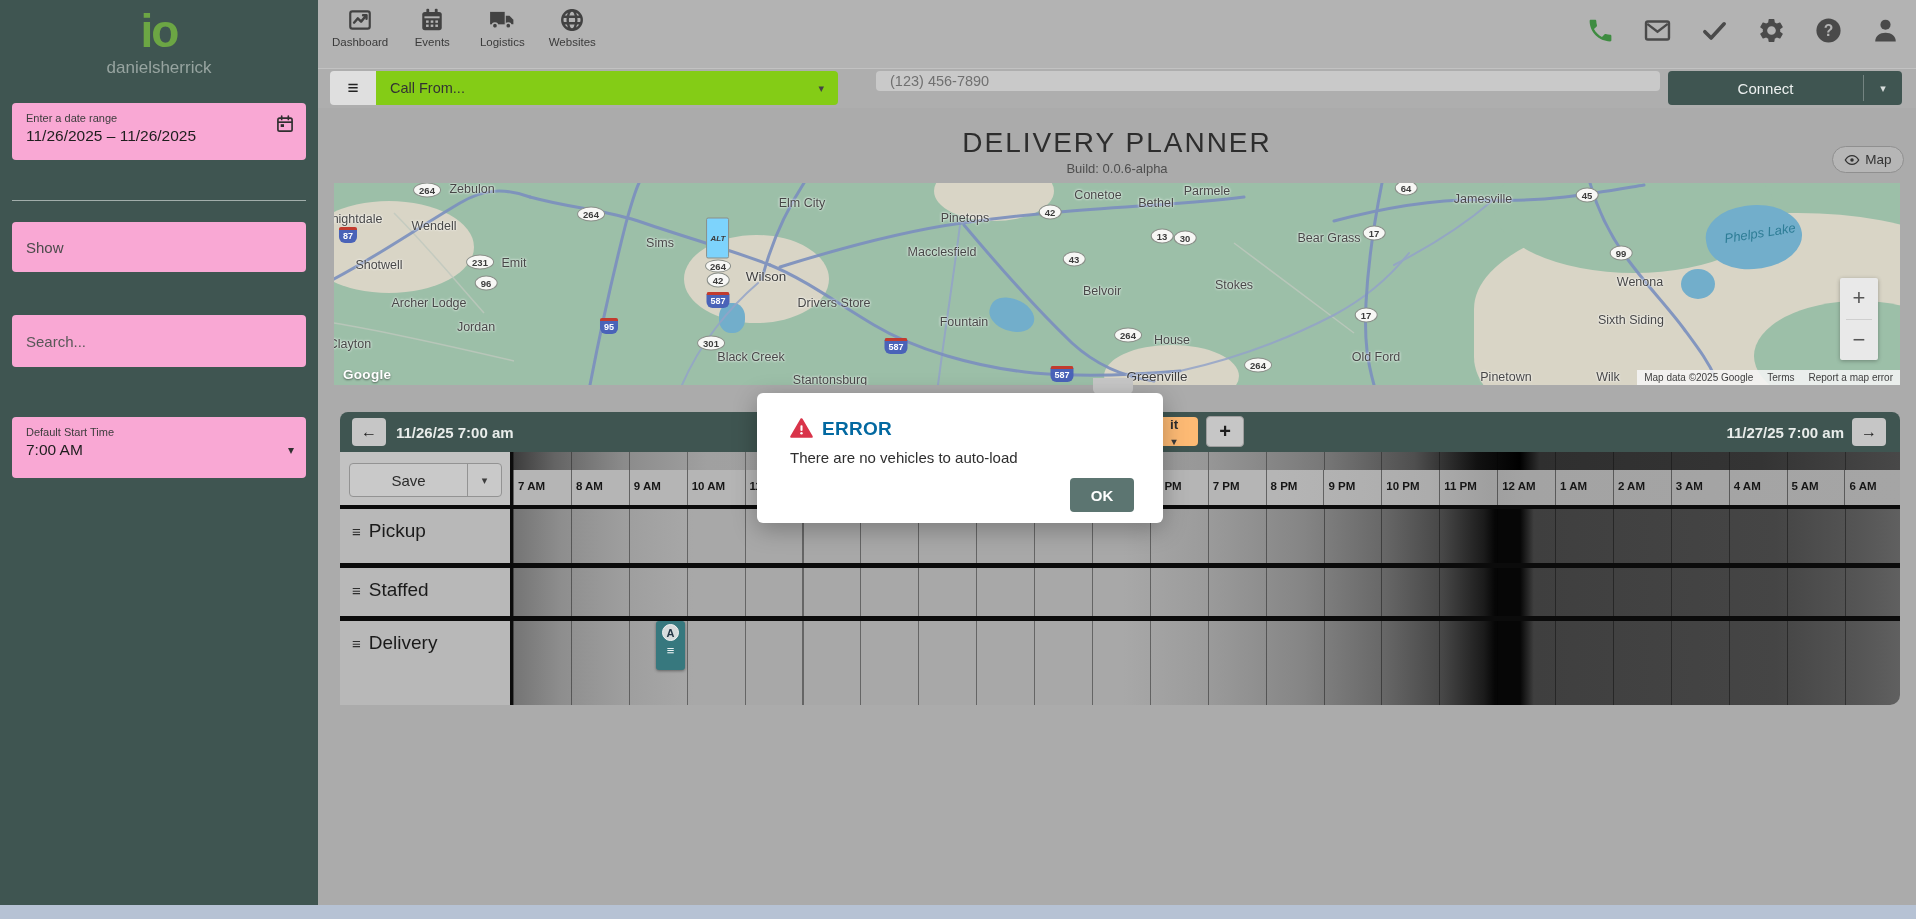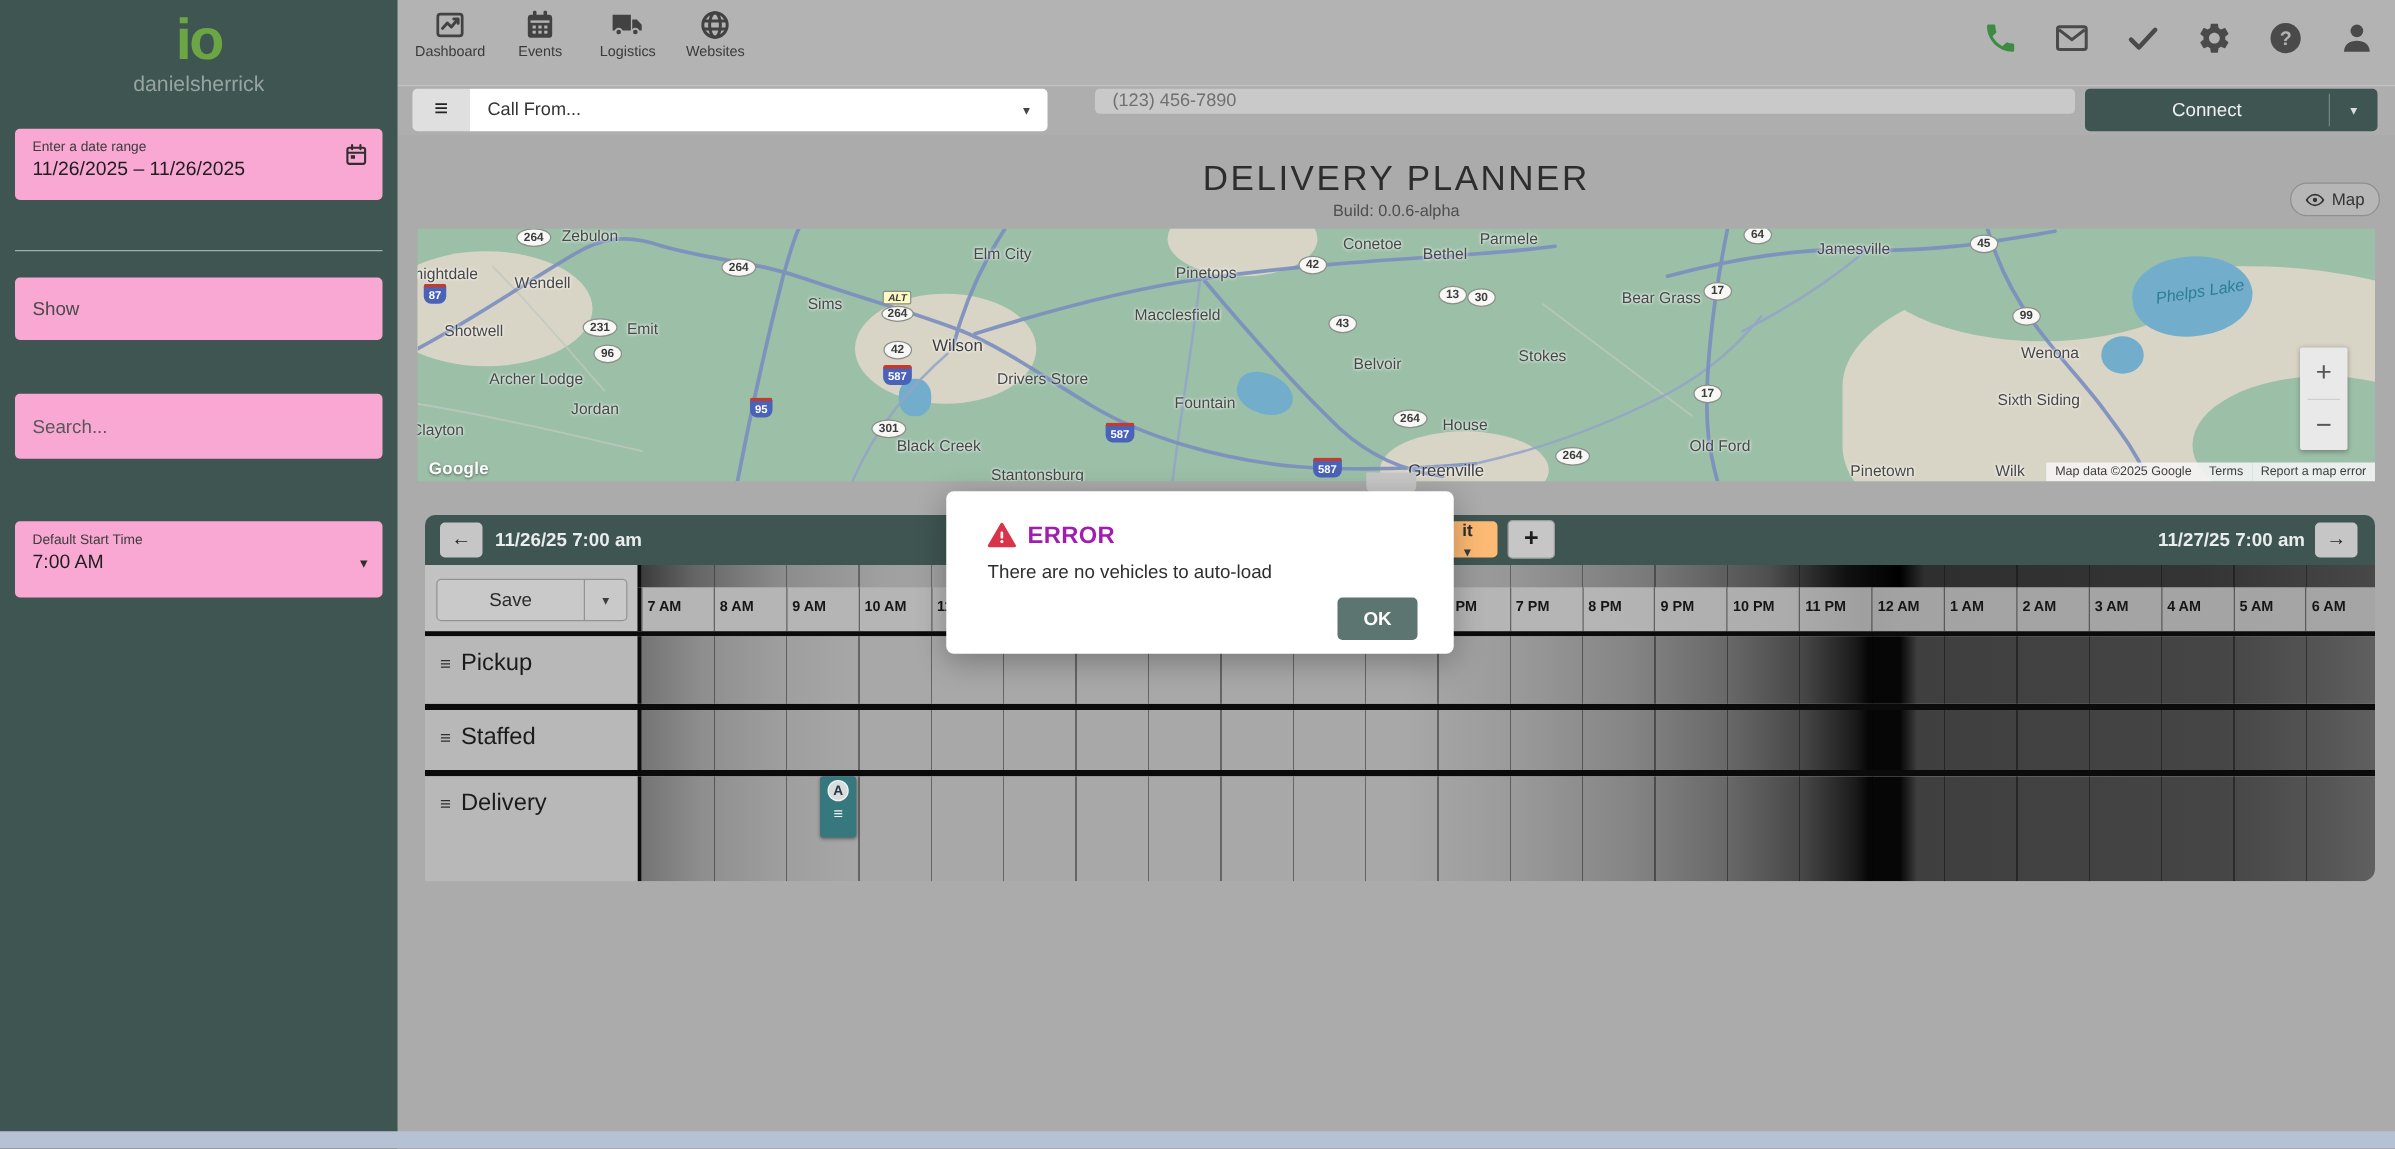--- a/index.html
+++ b/index.html
@@ -29,21 +29,21 @@
   .nav-item{display:flex;flex-direction:column;align-items:center;gap:3px;cursor:pointer;min-width:52px;}
   .nav-icon{width:26px;height:26px;color:#424242;}
   .nav-label{font-size:11.5px;color:#3a3a3a;}
   .top-icons{position:absolute;right:16px;top:16px;display:flex;gap:28px;}
   .top-icon{width:29px;height:29px;color:#4a4a4a;cursor:pointer;}
 
   
   .callbar{position:absolute;left:318px;top:68px;width:1598px;height:39px;background:#AEAEAE;border-top:1px solid #c2c2c2;}
   .hamb-btn{position:absolute;left:12px;top:2px;width:46px;height:34px;background:#DFDFDF;border-radius:4px 0 0 4px;
             display:flex;align-items:center;justify-content:center;font-size:19px;color:#222;cursor:pointer;}
-  .callfrom{position:absolute;left:58px;top:2px;width:462px;height:34px;background:#ffffff;border-radius:0 4px 4px 0;
+  .callfrom{position:absolute;left:58px;top:2px;width:462px;height:34px;background:#84cc16;border-radius:0 4px 4px 0;
             display:flex;align-items:center;padding:0 14px;box-sizing:border-box;font-size:14.5px;color:#333;cursor:pointer;}
   .callfrom .caret{margin-left:auto;font-size:11px;color:#444;}
   .phone-input{position:absolute;left:558px;top:2px;width:784px;height:20px;background:#C9C9C9;border-radius:4px;
             display:flex;align-items:center;padding:0 14px;box-sizing:border-box;font-size:14.5px;color:#707070;}
   .connect-btn{position:absolute;left:1350px;top:2px;width:234px;height:34px;background:#3F5551;border-radius:4px;
             display:flex;align-items:stretch;color:#EDF1F0;font-size:15px;cursor:pointer;}
   .connect-label{flex:1;display:flex;align-items:center;justify-content:center;}
   .connect-sep{width:1px;background:rgba(255,255,255,.28);margin:4px 0;}
   .connect-caret{width:38px;display:flex;align-items:center;justify-content:center;font-size:11px;color:#d8dedd;}
 
@@ -65,21 +65,21 @@
   .town{position:absolute;transform:translate(-50%,-50%);font-size:12.5px;color:#474747;white-space:nowrap;font-weight:500;
         text-shadow:0 0 3px rgba(255,255,255,.85),0 0 2px rgba(255,255,255,.85);}
   .town-lg{font-size:13.5px;color:#3d3d3d;}
   .lake-label{position:absolute;transform:translate(-50%,-50%) rotate(-9deg);font-style:italic;font-size:13px;color:#2E7D96;
         white-space:nowrap;}
   .shield-oval{position:absolute;transform:translate(-50%,-50%);background:#F7F7F5;border:1.5px solid #8a8f89;border-radius:50%;
         font-size:9.5px;color:#3c3c3c;padding:1px 5px;font-weight:600;white-space:nowrap;}
   .shield-int{position:absolute;transform:translate(-50%,-50%);background:#4A63B8;border-top:3px solid #C23B2E;
         border-radius:2px 2px 6px 6px;color:#fff;font-size:9px;font-weight:700;padding:1px 4px 2px;white-space:nowrap;}
   .shield-alt{position:absolute;transform:translate(-50%,-50%);display:flex;flex-direction:column;align-items:center;gap:1px;}
-  .alt-tag{background:#fef9c3;border:1px solid #8a8f89;font-size:8px;font-weight:700;color:#3c3c3c;padding:0 3px;border-radius:2px;font-style:italic;}
+  .alt-tag{background:#7dd3fc;border:1px solid #8a8f89;font-size:8px;font-weight:700;color:#3c3c3c;padding:15px 3px;border-radius:2px;font-style:italic;}
   .alt-num{background:#F7F7F5;border:1.5px solid #8a8f89;border-radius:50%;font-size:9.5px;color:#3c3c3c;padding:0 4px;font-weight:600;}
   .zoomctrl{position:absolute;right:22px;top:95px;width:38px;height:82px;background:#E9E9E9;border-radius:2px;
         box-shadow:0 1px 4px rgba(0,0,0,.3);display:flex;flex-direction:column;}
   .zoom-btn{flex:1;display:flex;align-items:center;justify-content:center;font-size:22px;color:#565656;cursor:pointer;}
   .zoom-div{height:1px;background:#cfcfcf;margin:0 6px;}
   .attribution{position:absolute;right:0;bottom:0;height:15px;display:flex;align-items:center;font-size:10px;color:#3e3e3e;z-index:4;}
   .attr-seg{background:rgba(245,245,245,.88);padding:0 7px;height:15px;line-height:15px;white-space:nowrap;}
   .gmap-logo{position:absolute;left:9px;bottom:3px;font-size:13.5px;color:#fff;font-weight:600;letter-spacing:.3px;
         text-shadow:0 1px 2px rgba(0,0,0,.5);z-index:4;}
   .map-handle{position:absolute;left:1093px;top:378px;width:40px;height:16px;background:#C7C7C7;border-radius:0 0 5px 5px;z-index:3;}
@@ -132,21 +132,21 @@
         box-sizing:border-box;cursor:grab;}
   .event-badge{width:17px;height:17px;border-radius:50%;background:#D7DCDC;border:1.5px solid #F2F4F4;color:#253746;
         font-size:11px;font-weight:700;display:flex;align-items:center;justify-content:center;box-sizing:border-box;}
   .event-grip{color:#EDF2F2;font-size:13px;line-height:1;}
 
   
   .modal{position:absolute;left:757px;top:393px;width:406px;height:130px;background:#fff;border-radius:6px;
         box-shadow:0 6px 24px rgba(0,0,0,.28);z-index:60;}
   .modal-title{position:absolute;left:33px;top:24px;display:flex;align-items:center;gap:9px;}
   .warn-icon{width:23px;height:23px;}
-  .modal-title-text{font-size:19px;font-weight:800;color:#a21caf;letter-spacing:.3px;}
+  .modal-title-text{font-size:19px;font-weight:800;color:#0369a1;letter-spacing:.3px;}
   .modal-msg{position:absolute;left:33px;top:56px;font-size:15px;color:#2e2e2e;}
   .ok-btn{position:absolute;left:313px;top:85px;width:64px;height:34px;background:#5C7571;border-radius:4px;color:#fff;
         font-weight:700;font-size:15px;display:flex;align-items:center;justify-content:center;cursor:pointer;}
 
   .h-scrollbar{position:absolute;left:0;top:905px;width:1916px;height:14px;background:#B6C2D4;z-index:70;}
 </style>
 </head>
 <body>
 
 <div class="app">

